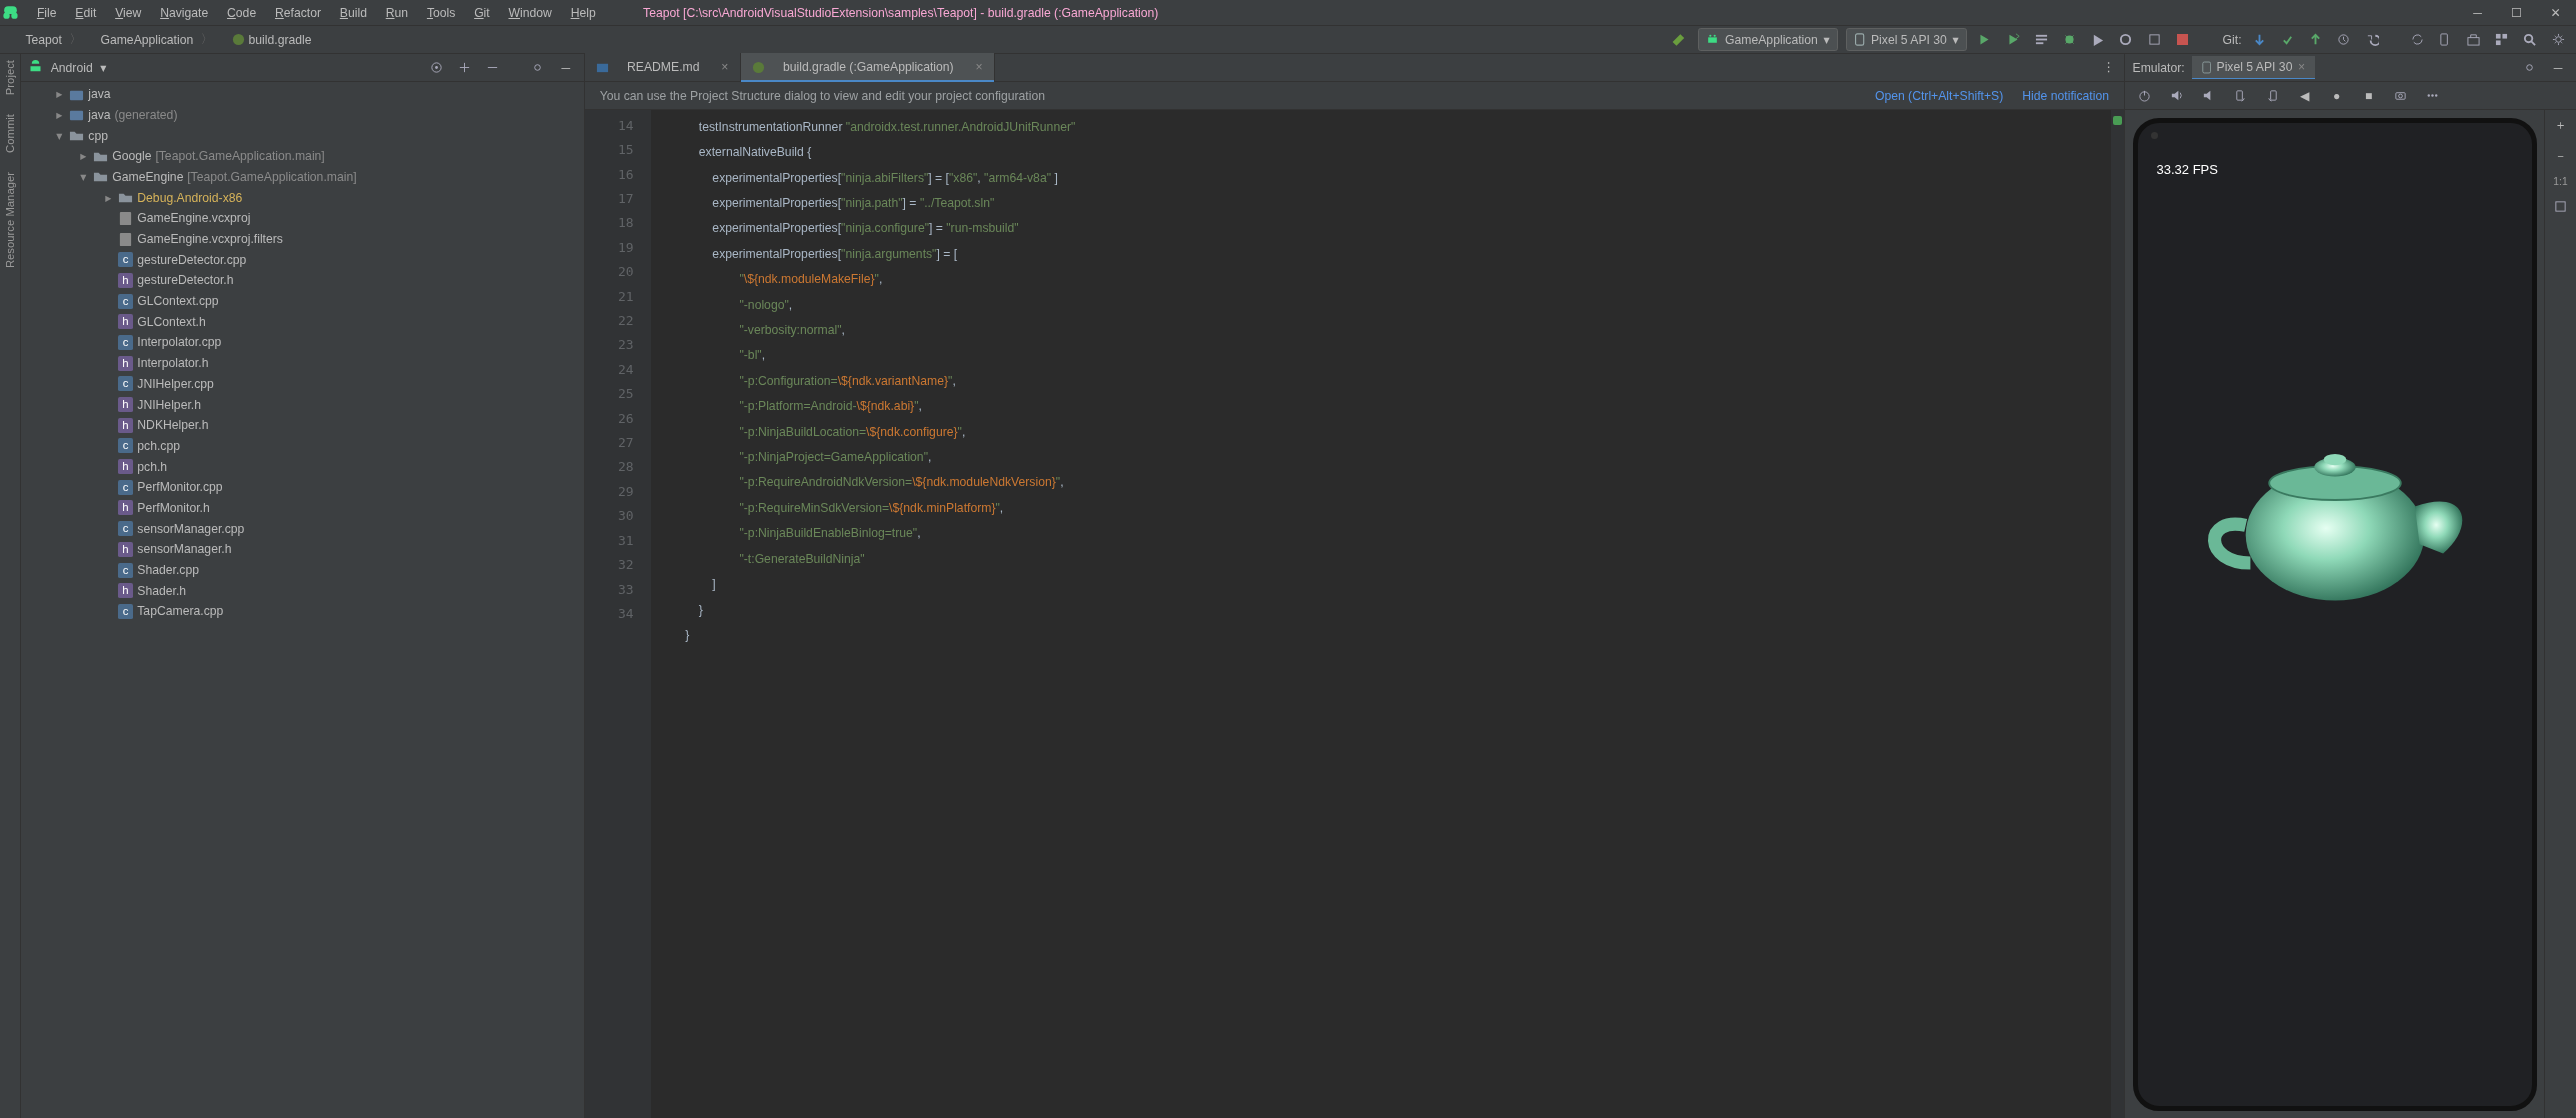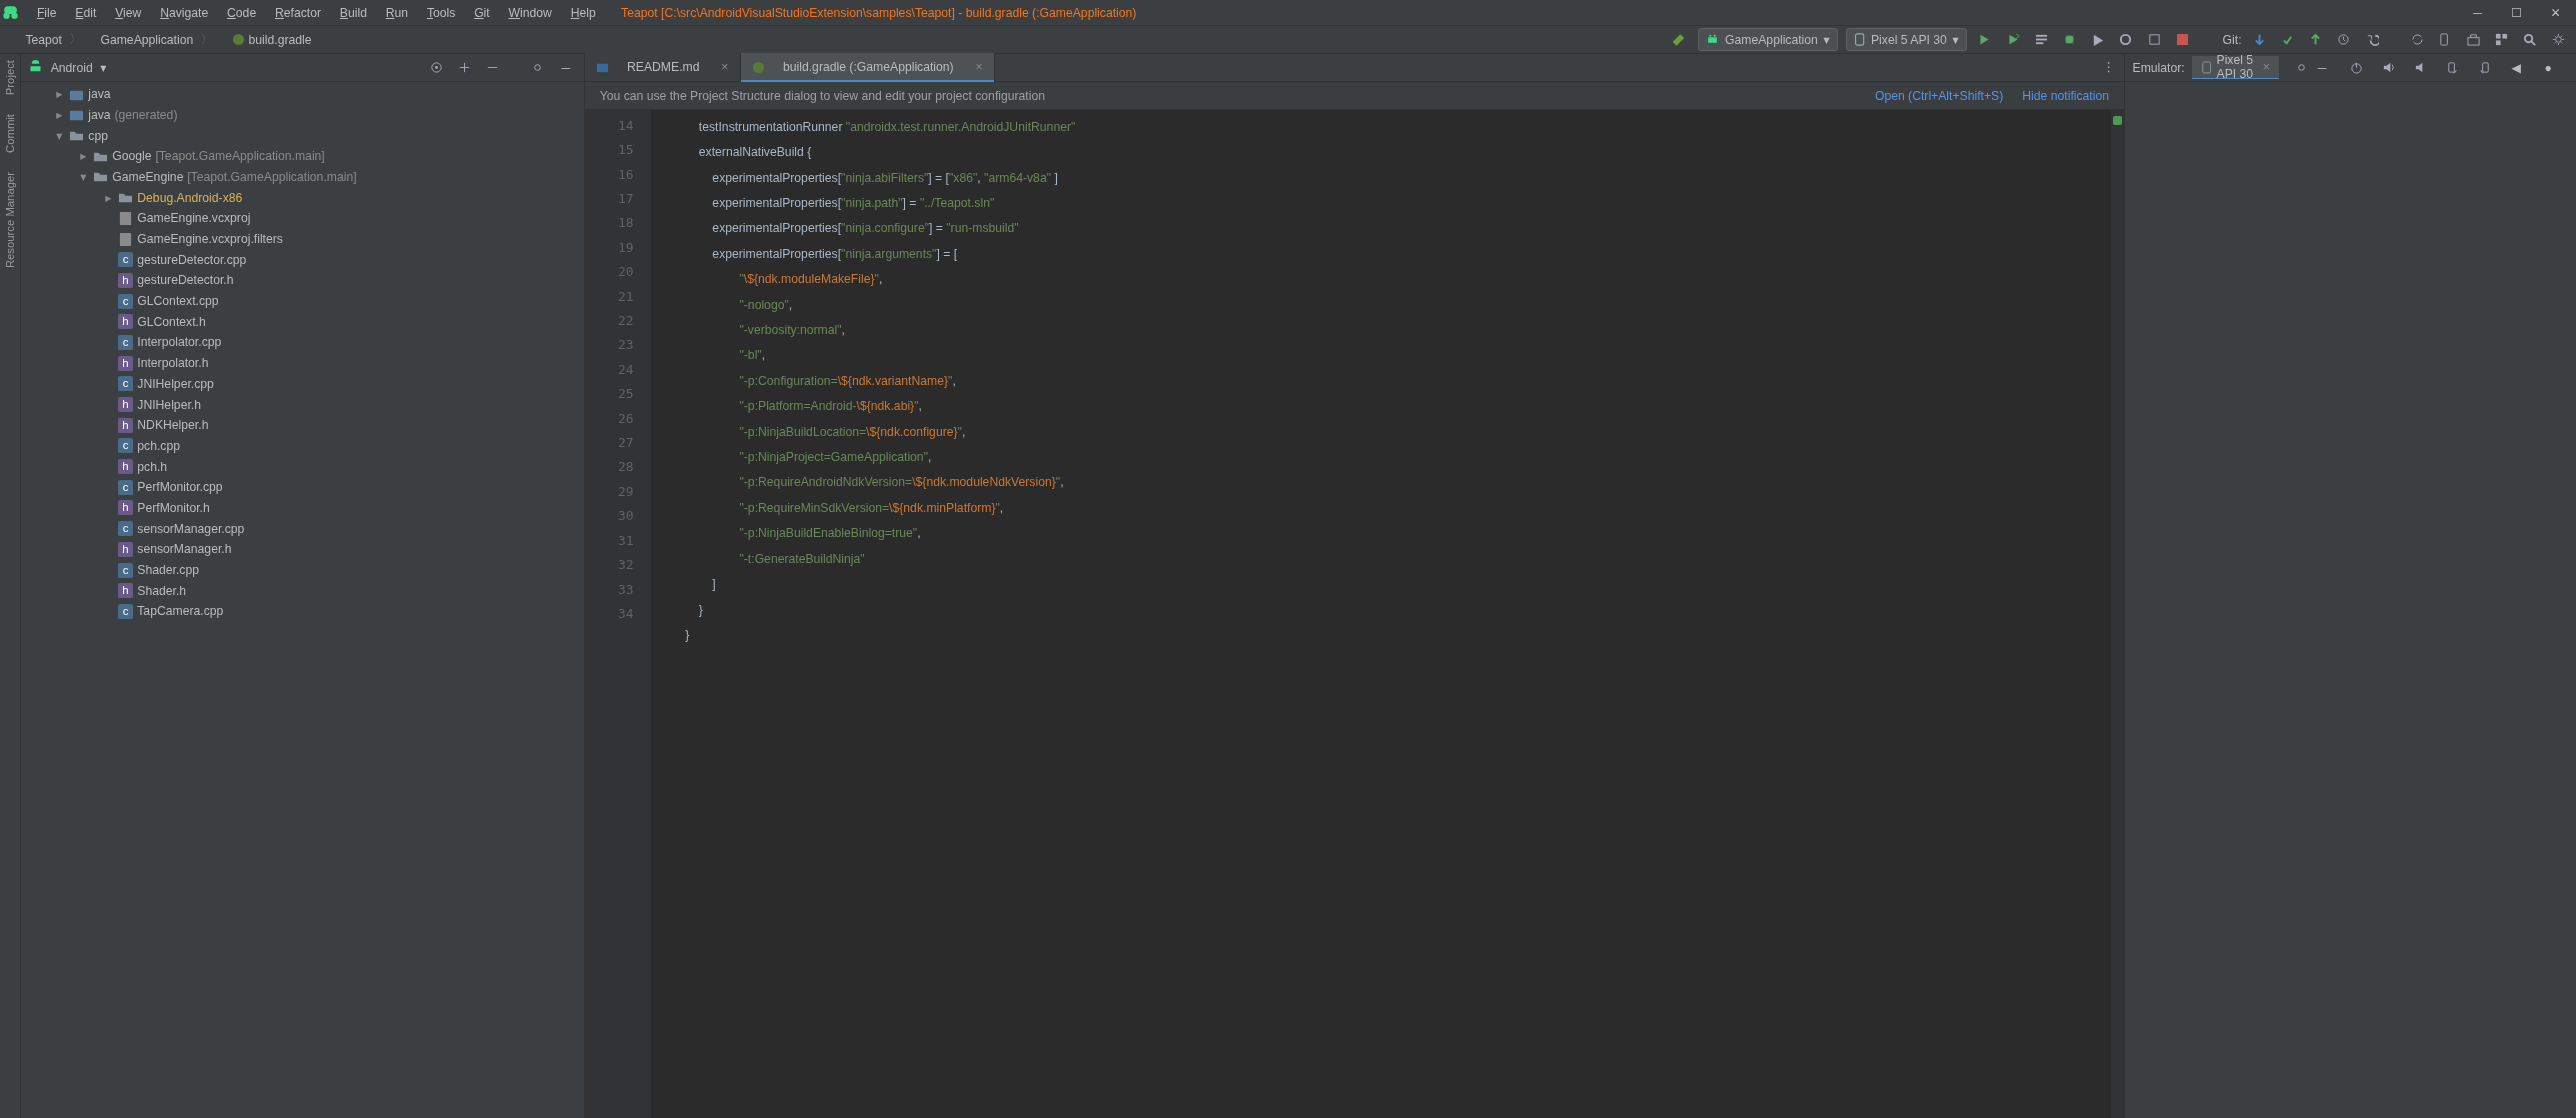--- a/index.html
+++ b/index.html
@@ -4,21 +4,21 @@
 <style>
 * { margin:0; padding:0; box-sizing:border-box; font-family:"Segoe UI",Arial,sans-serif; font-size:12.2px; }
 body { background:#3c3f41; color:#bbbbbb; width:2576px; height:1119px; overflow:hidden; user-select:none; }
 .row { display:flex; align-items:center;padding-left:8px; }
 
 
 #menubar { height:26px; background:#3c3f41; padding:0 1px; gap:0; border-bottom:0.9px solid #323232; }
 #menubar .logo { width:19px; height:19px; margin-right:7.5px; }
 #menubar .m { padding:3.8px 9.4px; cursor:pointer; }
 #menubar .m u { text-decoration:underline; }
-#menubar .title { margin-left:16px; color:#f97316; flex:1; }
+#menubar .title { margin-left:38px; color:#f9a8d4; flex:1; }
 #menubar .winbtn { width:39px; height:26px; display:flex; align-items:center; justify-content:center; }
 
 
 #navrow { height:28px; background:#3c3f41; border-bottom:0.9px solid #323232; }
 #navrow .crumb { padding:0 9.4px; position:relative; height:28px; display:flex; align-items:center; }
 #navrow .crumb::after { content:"〉"; color:#666; margin-left:7.5px; }
 #navrow .crumb:last-of-type::after { content:""; }
 #navrow .right { margin-left:auto; display:flex; align-items:center; gap:7.5px; padding-right:7.5px; }
 .combo { background:#4c5052; border:0.9px solid #5e6060; border-radius:2.8px; height:22.6px; padding:0 7.5px; display:flex; align-items:center; gap:5.6px; }
 .tbtn { width:20.7px; height:20.7px; display:flex; align-items:center;justify-content:center; }
@@ -49,21 +49,21 @@
 #notif { height:28px; background:#3b3e40; color:#9da1a3; display:flex; align-items:center; padding:0 15px; border-bottom:0.9px solid #323232; }
 #notif .links { margin-left:auto; display:flex; gap:19px; }
 #notif .links span { color:#5394ec; }
 #codewrap { flex:1; display:flex; overflow:hidden; position:relative; }
 #gutter { width:66px; background:#313335; color:#606366; text-align:right; padding:3.8px 17px 3.8px 3.8px; font-family:Consolas,monospace; font-size:13px; line-height:24.4px; }
 #code { flex:1; padding:3.8px 7.5px; font-family:Consolas,monospace; font-size:14px; line-height:24.4px; white-space:pre; color:#a9b7c6; overflow:hidden; }
 .s-str { color:#6a8759; } .s-id{color:#a9b7c6;} .s-esc{color:#cc7832;}
 #rstrip { width:13px; background:#313335; }
 #rstrip .chk { width:9.4px;height:9.4px;background:#499c54;border-radius:1.9px;margin:5.6px auto; }
 
-#emul { width:451px; background:#3c3f41; display:flex; flex-direction:row; }
+#emul { width:451px; background:#3c3f41; display:flex; flex-direction:column; }
 #emulhdr { height:28px; border-bottom:0.9px solid #323232; display:flex; align-items:center; padding:0 7.5px; gap:7.5px; }
 .etab2 { height:22.6px; padding:0 9.4px; display:flex; align-items:center; gap:5.6px; background:#4e5254; border-bottom:1.9px solid #4a88c7; }
 #emultb { height:28px; border-bottom:0.9px solid #323232; display:flex; align-items:center; gap:11.3px; padding:0 9.4px; }
 #device { flex:1; background:#202124; margin:7.5px; border-radius:26px; position:relative; overflow:hidden; border:5.6px solid #111; }
 #device .fps { position:absolute; top:39px; left:19px; color:#fff; font-size:13px; }
 #device .teapot { position:absolute; top:40%; left:50%; transform:translate(-50%,-50%); }
 #emulside { width:32px; background:#3c3f41; display:flex; flex-direction:column; align-items:center; padding-top:5.6px; gap:9.4px; border-left:0.9px solid #323232; }
 #emulside .lbl { font-size:10.3px; color:#9a9a9a; }
 
 

